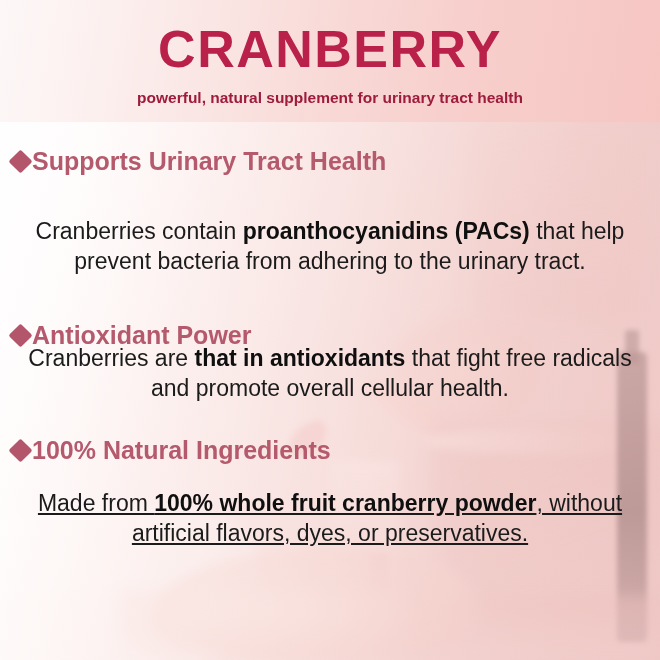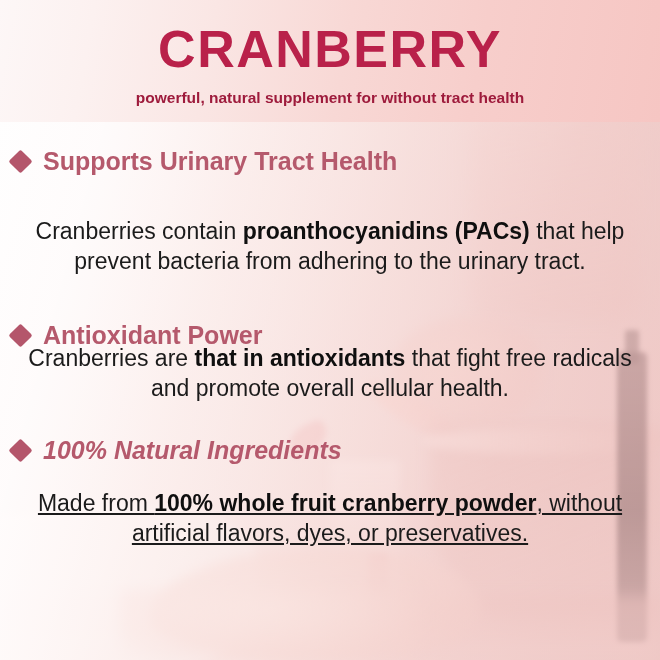--- a/index.html
+++ b/index.html
@@ -219,21 +219,21 @@
   
   .content {
     position: absolute;
     left: 0; top: 122px;
     width: 660px;
     z-index: 2;
   }
   .section-head {
     display: flex;
     align-items: center;
-    gap: 14px;
+    gap: 3px;
     padding-left: 12px;
   }
   .diamond {
     width: 17px;
     height: 17px;
     background: #b4566b;
     transform: rotate(45deg);
     border-radius: 2px;
     flex: 0 0 auto;
   }
@@ -254,21 +254,21 @@
   .section-body b {
     font-weight: bold;
     color: #0f0f0f;
   }
 
   
   .s1 { position: absolute; top: 26px;  left: 0; right: 0; }
   .s1b { position: absolute; top: 95px; left: 0; right: 0; }
   .s2 { position: absolute; top: 170px; left: 0; right: 0; margin-top: 30px; }
   .s2b { position: absolute; top: 222px; left: 0; right: 0; }
-  .s3 { position: absolute; top: 315px; left: 0; right: 0; font-style: italic; }
+  .s3 { position: absolute; top: 315px; left: 0; right: 0; }
   .s3b { position: absolute; top: 367px; left: 0; right: 0; text-decoration: underline; }
 </style>
 </head>
 <body>
 
 <div class="infographic">
 
   <div class="photo-layer">
     <div class="photo-base"></div>
     <div class="ph-jar"></div>
@@ -283,21 +283,21 @@
     <div class="ph-bottle"></div>
     <div class="ph-counter"></div>
     <div class="ph-sleeve"></div>
     <div class="ph-hand"></div>
     <div class="ph-hand2"></div>
     <div class="photo-wash"></div>
   </div>
 
   <div class="header">
     <div class="title">CRANBERRY</div>
-    <div class="subtitle">powerful, natural supplement for without tract health</div>
+    <div class="subtitle">powerful, natural supplement for urinary tract health</div>
   </div>
 
   <div class="content">
 
     <div class="section-head s1">
       <span class="diamond"></span>
       <span class="section-title">Supports Urinary Tract Health</span>
     </div>
     <div class="section-body s1b">
       <span>Cranberries contain </span><b>proanthocyanidins (PACs)</b><span> that help prevent bacteria from adhering to the urinary tract.</span>

